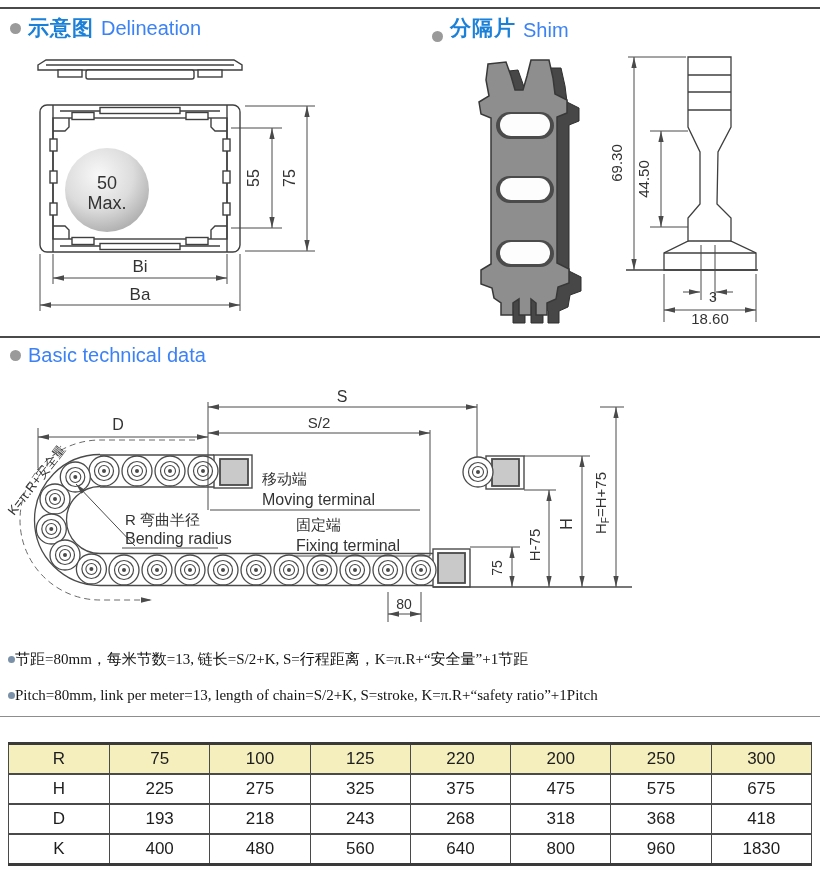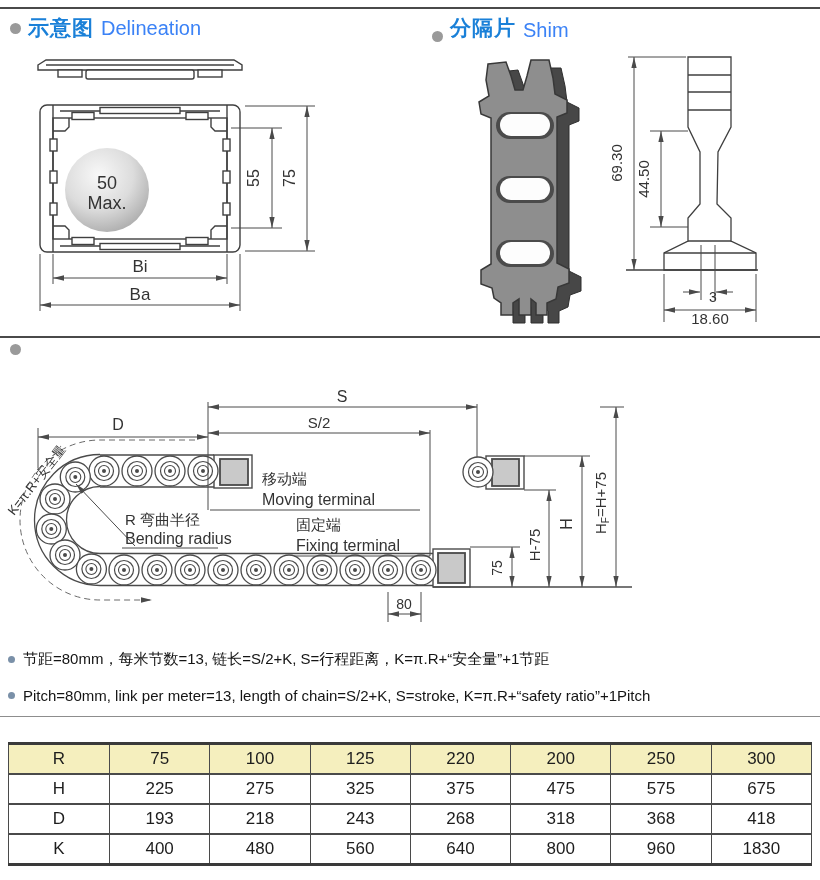--- a/index.html
+++ b/index.html
@@ -4,21 +4,21 @@
 <style>
   html,body{margin:0;padding:0;}
   body{width:820px;height:880px;position:relative;background:#ffffff;
        font-family:"Liberation Sans",sans-serif;overflow:hidden;}
   .abs{position:absolute;}
   .rule{position:absolute;left:0;width:820px;background:#4a4a4a;}
   .sec-head{position:absolute;display:flex;align-items:center;gap:7px;}
   .sec-dot{width:11px;height:11px;border-radius:50%;background:#9a9a9a;display:inline-block;}
   .sec-zh{font-size:21px;font-weight:bold;color:#1a80d8;letter-spacing:1px;}
   .sec-en{font-size:20px;color:#3b82f6;}
-  .note{position:absolute;left:8px;display:flex;align-items:center;gap:8px;}
+  .note{position:absolute;left:8px;display:flex;align-items:center;font-family:Liberation Serif, serif;}
   .note-dot{width:7px;height:7px;border-radius:50%;background:#7a90a8;flex:0 0 auto;}
   .note-text{font-size:15px;color:#141414;}
   table.spec{position:absolute;left:8px;top:742px;width:804px;border-collapse:collapse;
        table-layout:fixed;border:1px solid #4a4a4a;border-top:3px solid #3a3a3a;
        border-bottom:3px solid #3a3a3a;}
   table.spec td{border:1px solid #4a4a4a;border-bottom-width:2px;text-align:center;
        vertical-align:middle;font-size:17px;color:#1d1d1d;height:28px;padding:0;}
   table.spec tr:last-child td{border-bottom-width:0;}
   table.spec tr.hdr td{background:#f5efbe;}
   table.spec td.lbl{width:100px;}
@@ -165,20 +165,21 @@
   </g>
   <text transform="translate(622,163) rotate(-90)" font-size="15" text-anchor="middle">69.30</text>
   <text transform="translate(649,179) rotate(-90)" font-size="15" text-anchor="middle">44.50</text>
   <text x="713" y="302" font-size="14" text-anchor="middle">3</text>
   <text x="710" y="324" font-size="15" text-anchor="middle">18.60</text>
 </svg>
 
 <div class="rule" style="top:336px;height:2px;"></div>
 <div class="sec-head" style="left:10px;top:344px;">
   <span class="sec-dot"></span>
+  <span class="sec-en">Basic technical data</span>
 </div>
 
 <svg class="abs" style="left:0px;top:385px;" width="820" height="260" viewBox="0 385 820 260">
   <defs>
     <marker id="arwC" viewBox="0 0 10 6" refX="10" refY="3" markerWidth="11" markerHeight="7" orient="auto-start-reverse">
         <path d="M0,0.6 L10,3 L0,5.4 Z" fill="#4a4a4a"></path>
       </marker>
   </defs>
 
   <path d="M195,440 L100,440 A80,80 0 1 0 100,600 L152,600" fill="none" stroke="#6a6a6a" stroke-width="1" stroke-dasharray="6 4" marker-end="url(#arwC)"></path>

